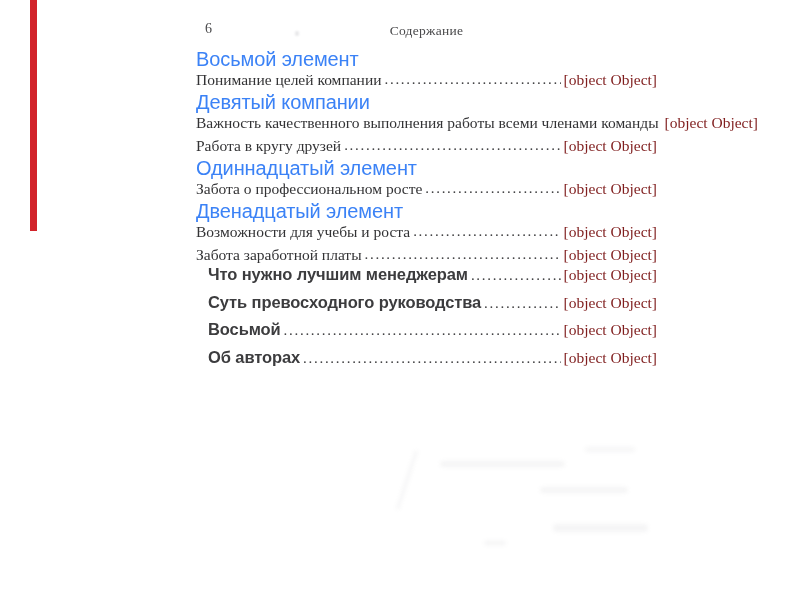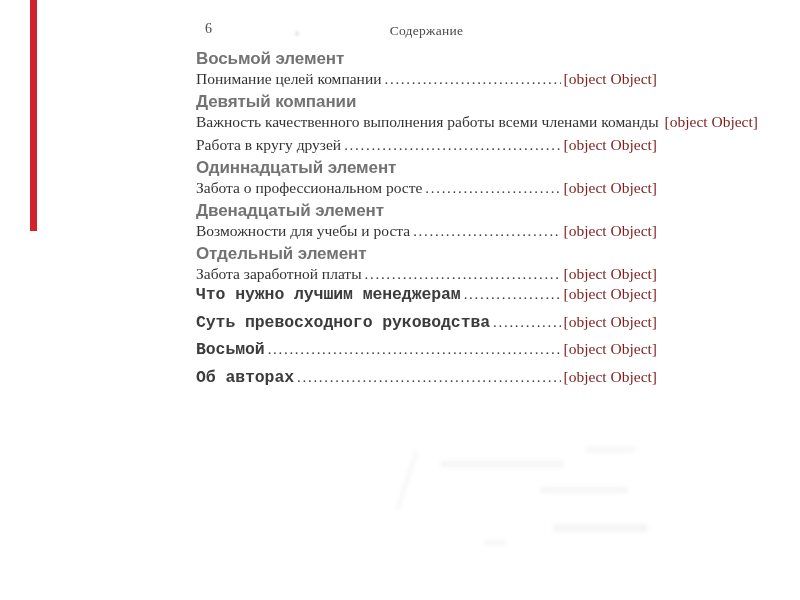--- a/index.html
+++ b/index.html
@@ -56,31 +56,31 @@
     position: absolute;
     left: 196px;
     top: 49px;
     width: 461px;
   }
 
   .entry { margin-bottom: 3px; }
 
   .entry-title {
     font-family: "Liberation Sans", "DejaVu Sans", sans-serif;
-    font-weight: 700;
-    font-size: 17px;
+    font-weight: 400;
+    font-size: 20px;
     line-height: 20px;
-    color: #737373;
+    color: #3b82f6;
     letter-spacing: -0.1px;
     white-space: nowrap;
   }
 
   .leader-line {
     display: flex;
-    align-items: flex-start;
+    align-items: center;
     font-size: 15.5px;
     line-height: 19px;
     color: #333335;
   }
   .leader-line .line-text { white-space: nowrap; }
 
   .dots {
     flex: 1;
     overflow: hidden;
     white-space: nowrap;
@@ -101,26 +101,27 @@
 
   
   .sections { margin-top: -2px; }
   .section-line {
     display: flex;
     align-items: baseline;
     height: 20px;
     margin-bottom: 7.5px;
   }
   .section-line .section-title {
-    font-family: Liberation Mono, monospace;
+    font-family: Liberation Sans, sans-serif;
     font-weight: 700;
     font-size: 16.5px;
     color: #3c3c3e;
     white-space: nowrap;
     letter-spacing: -0.1px;
+    margin-left: 12px;
   }
 
   
   .ghost {
     position: absolute;
     background: #8f8f96;
     filter: blur(2px);
     border-radius: 4px;
     pointer-events: none;
   }
@@ -177,21 +178,20 @@
       <div class="entry">
         <div class="entry-title">Двенадцатый элемент</div>
         <div class="leader-line">
           <span class="line-text">Возможности для учебы и роста</span>
           <span class="dots"></span>
           <span class="pagenum">[object Object]</span>
         </div>
       </div>
 
       <div class="entry">
-        <div class="entry-title">Отдельный элемент</div>
         <div class="leader-line">
           <span class="line-text">Забота заработной платы</span>
           <span class="dots"></span>
           <span class="pagenum">[object Object]</span>
         </div>
       </div>
 
   </div>
 
   <div class="sections">

